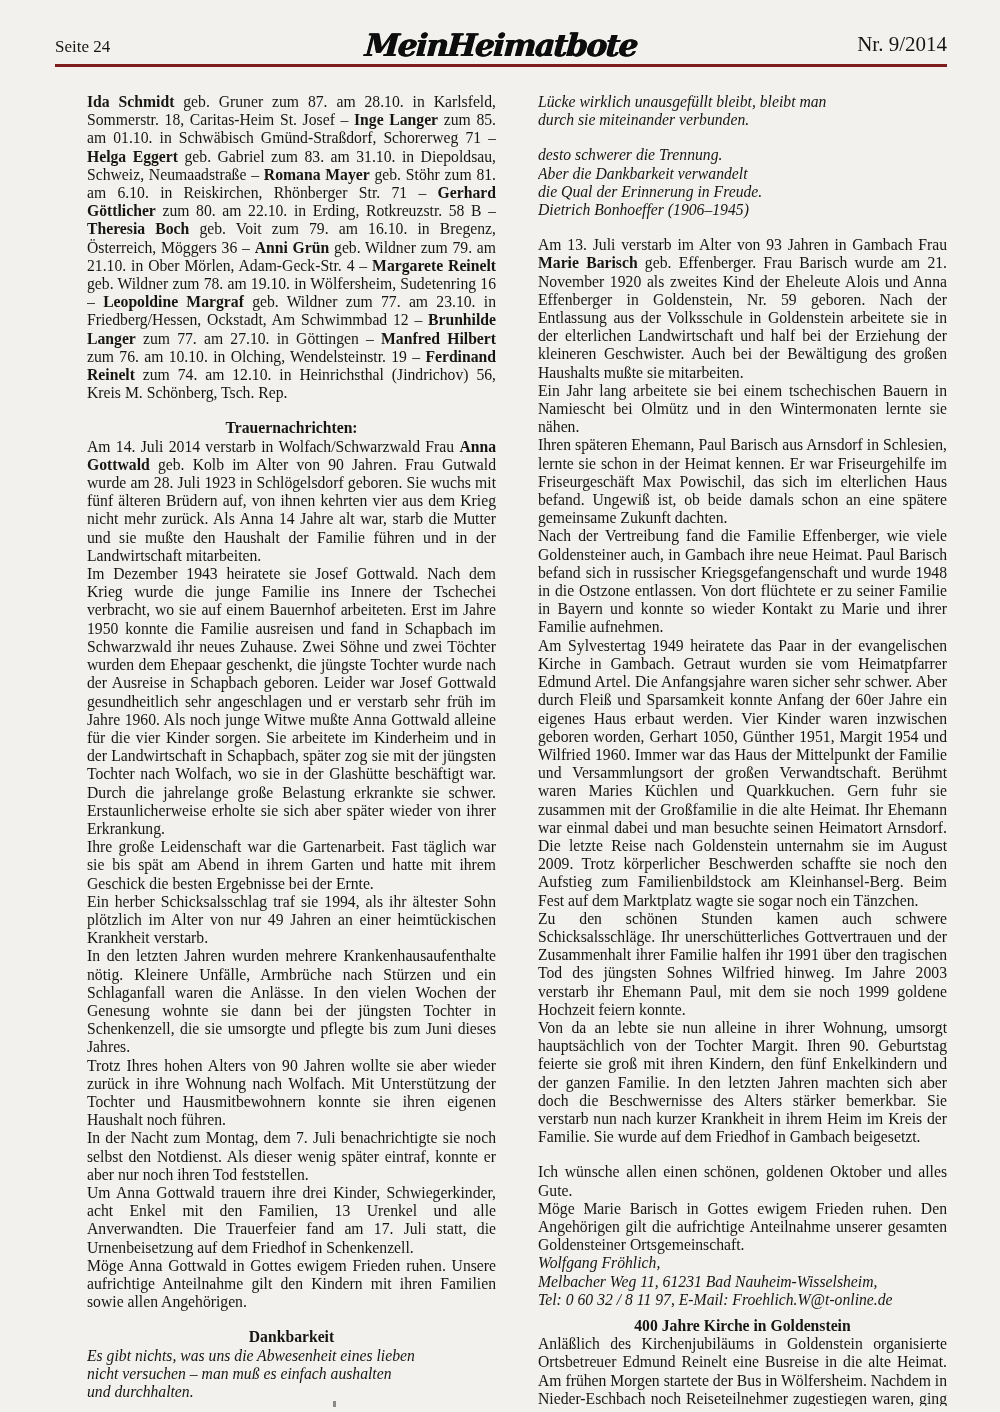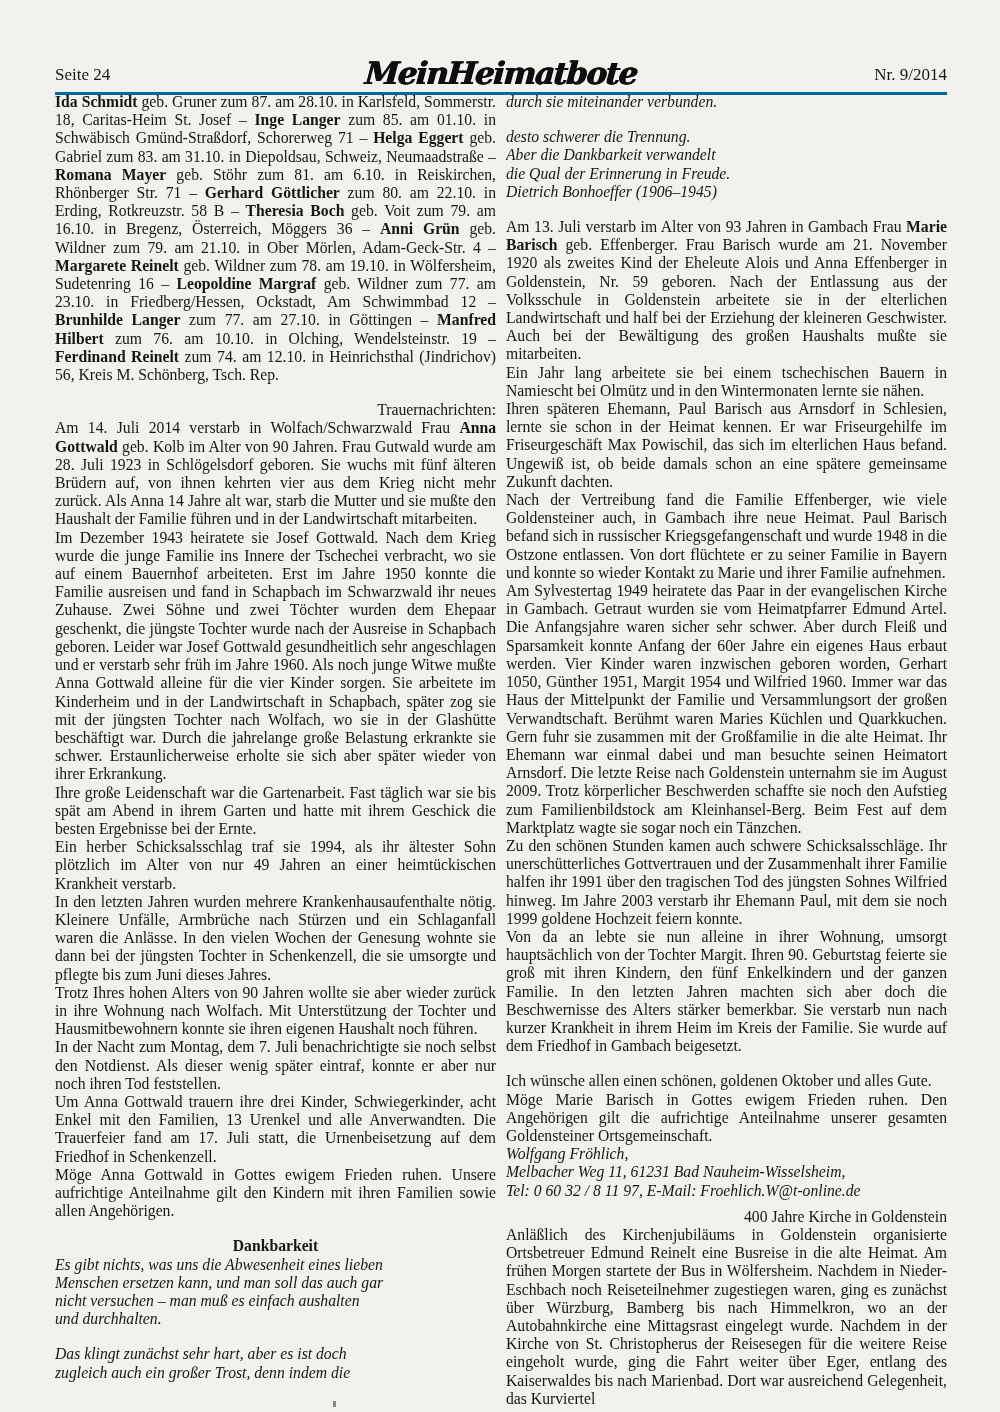--- a/index.html
+++ b/index.html
@@ -1,38 +1,38 @@
 <!DOCTYPE html>
 <html lang="de"><head>
 <meta charset="utf-8">
 <style>
   html,body{margin:0;padding:0;background:#dddcd9;}
   .page{
     width:1000px;height:1412px;position:relative;overflow:hidden;
     background:#f2f1ee;
     font-family:"Liberation Serif",serif;color:#171614;
   }
-  .header-row{position:absolute;left:55px;right:53px;top:46px;height:46px;
-    border-bottom:3px solid #0369a1;}
+  .header-row{position:absolute;left:55px;right:53px;top:18px;height:46px;
+    border-bottom:3px solid #7f1d1d;}
   .page-label{position:absolute;left:0;bottom:7px;font-size:17px;}
-  .issue-label{position:absolute;right:0;bottom:7px;font-size:17px;}
+  .issue-label{position:absolute;right:0;bottom:7px;font-size:21px;}
   .masthead{
     position:absolute;left:50%;transform:translateX(-50%) skewX(-4deg);bottom:1px;
     font-family:"DejaVu Serif",serif;font-weight:bold;font-style:italic;
     font-size:31px;letter-spacing:-1.5px;color:#0d0d0d;
     text-shadow:0.6px 0 0 #0d0d0d, -0.4px 0 0 #0d0d0d;
     white-space:nowrap;
   }
   .columns{position:absolute;top:93px;left:55px;right:53px;bottom:6px;
     display:flex;gap:10px;}
   .col{width:441px;overflow:hidden;font-size:15.7px;line-height:18.2px;
-    text-align:justify;hyphens:auto;-webkit-hyphens:auto;}
+    text-align:justify;hyphens:auto;margin-left:32px;-webkit-hyphens:auto;}
   .col p,.col .qblock{margin:0;}
   .para{text-align:justify;}
-  .subhead{font-weight:normal;text-align:right;}
+  .subhead{font-weight:bold;text-align:center;}
   .bold{font-weight:bold;}
   .quote-head{font-weight:bold;text-align:center;}
   .qblock{font-style:italic;text-align:left;}
   .qblock .qline{white-space:nowrap;}
   .rblock{font-style:italic;text-align:left;}
   .rblock .qline{white-space:nowrap;}
   .gap-before{margin-top:17px !important;}
   .gap-before-sm{margin-top:8px !important;}
   .bottom-tick{position:absolute;left:333px;bottom:5px;width:3px;height:6px;background:#8a8a86;}
 </style>
@@ -55,31 +55,31 @@
         <p class="para">Ihre große Leidenschaft war die Gartenarbeit. Fast täglich war sie bis spät am Abend in ihrem Garten und hatte mit ihrem Geschick die besten Ergebnisse bei der Ernte.</p>
         <p class="para">Ein herber Schicksalsschlag traf sie 1994, als ihr ältester Sohn plötzlich im Alter von nur 49 Jahren an einer heimtückischen Krankheit verstarb.</p>
         <p class="para">In den letzten Jahren wurden mehrere Krankenhausaufenthalte nötig. Kleinere Unfälle, Armbrüche nach Stürzen und ein Schlaganfall waren die Anlässe. In den vielen Wochen der Genesung wohnte sie dann bei der jüngsten Tochter in Schenkenzell, die sie umsorgte und pflegte bis zum Juni dieses Jahres.</p>
         <p class="para">Trotz Ihres hohen Alters von 90 Jahren wollte sie aber wieder zurück in ihre Wohnung nach Wolfach. Mit Unterstützung der Tochter und Hausmitbewohnern konnte sie ihren eigenen Haushalt noch führen.</p>
         <p class="para">In der Nacht zum Montag, dem 7. Juli benachrichtigte sie noch selbst den Notdienst. Als dieser wenig später eintraf, konnte er aber nur noch ihren Tod feststellen.</p>
         <p class="para">Um Anna Gottwald trauern ihre drei Kinder, Schwiegerkinder, acht Enkel mit den Familien, 13 Urenkel und alle Anverwandten. Die Trauerfeier fand am 17. Juli statt, die Urnenbeisetzung auf dem Friedhof in Schenkenzell.</p>
         <p class="para">Möge Anna Gottwald in Gottes ewigem Frieden ruhen. Unsere aufrichtige Anteilnahme gilt den Kindern mit ihren Familien sowie allen Angehörigen.</p>
         <p class="quote-head gap-before">Dankbarkeit</p>
         <div class="qblock">
           <div class="qline">Es gibt nichts, was uns die Abwesenheit eines lieben</div>
-          <div class="qline">Menschen ersetzen kann, und man soll das auch gar</div>
           <div class="qline">nicht versuchen – man muß es einfach aushalten</div>
           <div class="qline">und durchhalten.</div>
         </div>
         <div class="qblock gap-before">
           <div class="qline">Das klingt zunächst sehr hart, aber es ist doch</div>
           <div class="qline">zugleich auch ein großer Trost, denn indem die</div>
         </div>
       </div>
     <div class="col">
         <div class="qblock">
+          <div class="qline">Lücke wirklich unausgefüllt bleibt, bleibt man</div>
           <div class="qline">durch sie miteinander verbunden.</div>
         </div>
         <div class="qblock gap-before">
           <div class="qline">desto schwerer die Trennung.</div>
           <div class="qline">Aber die Dankbarkeit verwandelt</div>
           <div class="qline">die Qual der Erinnerung in Freude.</div>
         </div>
         <div class="rblock">
           <div class="qline">Dietrich Bonhoeffer (1906–1945)</div>
         </div>

